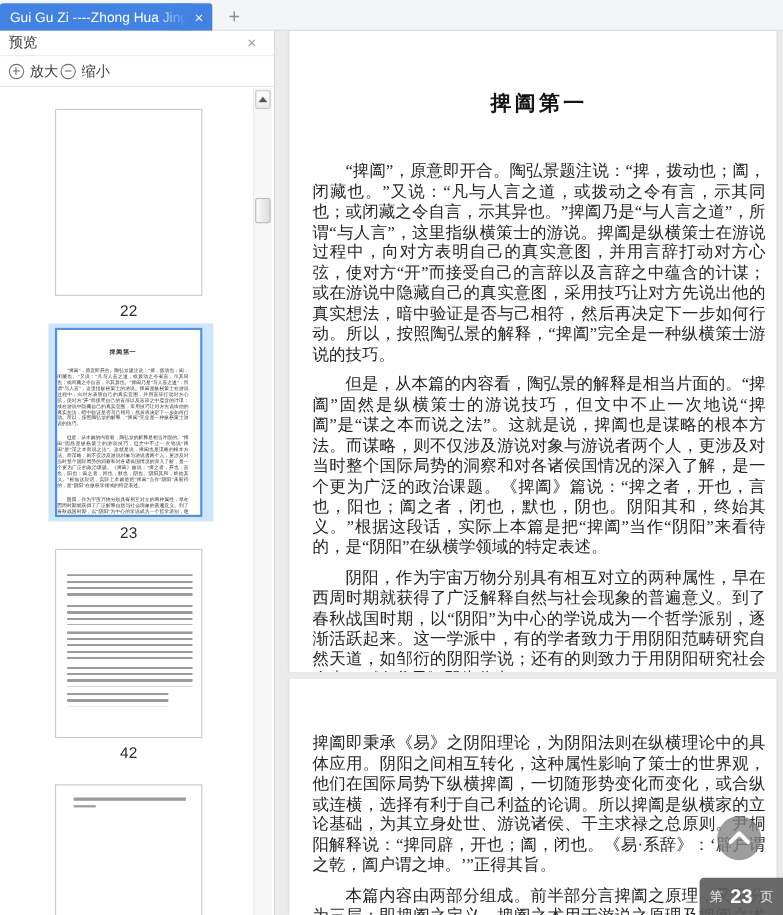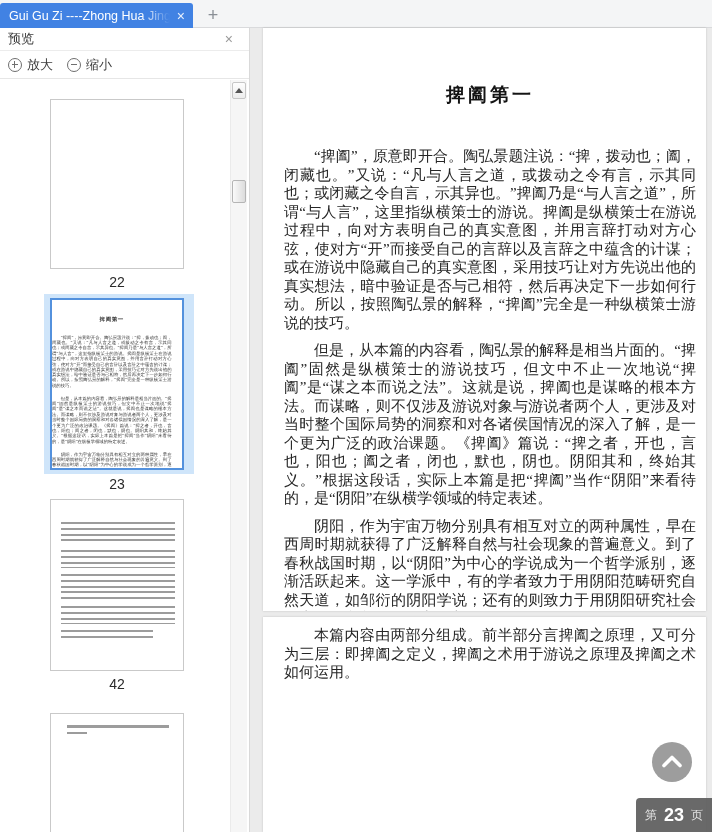--- a/index.html
+++ b/index.html
@@ -21,21 +21,21 @@
             color:#8a8f96; font-size:18px; line-height:24px; text-align:center; cursor:pointer; }
 
   
   .sidebar { position:absolute; left:0; top:28px; width:250px; height:804px;
              background:#fff; border-right:1px solid #d9d9d9; }
   .sb-header { position:absolute; left:0; top:0; width:100%; height:23px;
                border-bottom:1px solid #ececec; display:flex; align-items:center; }
   .sb-title { font-size:13px; color:#3c3c3c; padding-left:8px; flex:1; }
   .sb-close { font-size:14px; color:#9a9a9a; padding-right:16px; cursor:pointer; }
   .sb-toolbar { position:absolute; left:0; top:23px; width:100%; height:28px;
-                border-bottom:1px solid #e6e6e6; display:flex; align-items:center; gap:14px; padding-left:8px; }
+                border-bottom:1px solid #e6e6e6; display:flex; align-items:center; gap:2px; padding-left:8px; }
   .zoom-btn { display:flex; align-items:center; gap:5px; font-size:13px; color:#3c3c3c; cursor:pointer; }
   .zoom-glyph { width:14px; height:14px; border:1.3px solid #6f6f6f; border-radius:50%; position:relative; }
   .zoom-glyph:before, .zoom-glyph.minus:before { content:""; position:absolute; left:2.5px; top:5.2px; width:6.5px; height:1.3px; background:#6f6f6f; }
   .zoom-glyph.plus:after { content:""; position:absolute; left:5.1px; top:2.6px; width:1.3px; height:6.5px; background:#6f6f6f; }
 
   .thumb-area { position:absolute; left:0; top:52px; width:240px; height:752px; overflow:hidden; }
   .thumb-page { position:absolute; background:#fff; border:1px solid #c9c9c9; overflow:hidden; }
   .thumb-label { position:absolute; width:134px; text-align:center; font-size:14px; color:#2a2a2a; }
   .sel-bg { position:absolute; left:44px; top:214px; width:150px; height:180px; background:#cfe5fa; }
   .sel-page { border:2px solid #5391dd; }
@@ -153,20 +153,21 @@
   </div>
 
   <div class="main">
     <div class="page page23">
       <div class="doc-title">捭阖第一</div>
       <p class="first">“捭阖”，原意即开合。陶弘景题注说：“捭，拨动也；阖，闭藏也。”又说：“凡与人言之道，或拨动之令有言，示其同也；或闭藏之令自言，示其异也。”捭阖乃是“与人言之道”，所谓“与人言”，这里指纵横策士的游说。捭阖是纵横策士在游说过程中，向对方表明自己的真实意图，并用言辞打动对方心弦，使对方“开”而接受自己的言辞以及言辞之中蕴含的计谋；或在游说中隐藏自己的真实意图，采用技巧让对方先说出他的真实想法，暗中验证是否与己相符，然后再决定下一步如何行动。所以，按照陶弘景的解释，“捭阖”完全是一种纵横策士游说的技巧。</p>
       <p>但是，从本篇的内容看，陶弘景的解释是相当片面的。“捭阖”固然是纵横策士的游说技巧，但文中不止一次地说“捭阖”是“谋之本而说之法”。这就是说，捭阖也是谋略的根本方法。而谋略，则不仅涉及游说对象与游说者两个人，更涉及对当时整个国际局势的洞察和对各诸侯国情况的深入了解，是一个更为广泛的政治课题。《捭阖》篇说：“捭之者，开也，言也，阳也；阖之者，闭也，默也，阴也。阴阳其和，终始其义。”根据这段话，实际上本篇是把“捭阖”当作“阴阳”来看待的，是“阴阳”在纵横学领域的特定表述。</p>
       <p>阴阳，作为宇宙万物分别具有相互对立的两种属性，早在西周时期就获得了广泛解释自然与社会现象的普遍意义。到了春秋战国时期，以“阴阳”为中心的学说成为一个哲学派别，逐渐活跃起来。这一学派中，有的学者致力于用阴阳范畴研究自然天道，如邹衍的阴阳学说；还有的则致力于用阴阳研究社会人事，《鬼谷子》即为代表。</p>
     </div>
     <div class="page page24">
+      <p class="cont">捭阖即秉承《易》之阴阳理论，为阴阳法则在纵横理论中的具体应用。阴阳之间相互转化，这种属性影响了策士的世界观，他们在国际局势下纵横捭阖，一切随形势变化而变化，或合纵或连横，选择有利于自己利益的论调。所以捭阖是纵横家的立论基础，为其立身处世、游说诸侯、干主求禄之总原则。尹桐阳解释说：“捭同辟，开也；阖，闭也。《易·系辞》：‘辟户谓之乾，阖户谓之坤。’”正得其旨。</p>
       <p>本篇内容由两部分组成。前半部分言捭阖之原理，又可分为三层：即捭阖之定义，捭阖之术用于游说之原理及捭阖之术如何运用。</p>
     </div>
   </div>
 
   <div class="top-btn">
     <svg width="40" height="40" viewBox="0 0 40 40">
       <polyline points="12,23.5 20,15.5 28,23.5" fill="none" stroke="#ffffff" stroke-width="3.6" stroke-linecap="round" stroke-linejoin="round"></polyline>
     </svg>
   </div>
 

